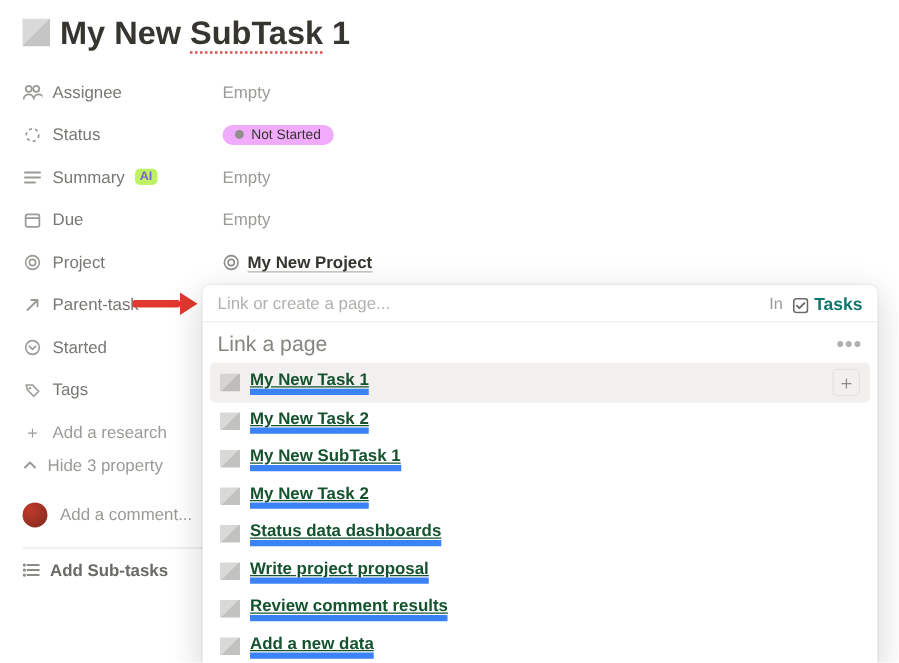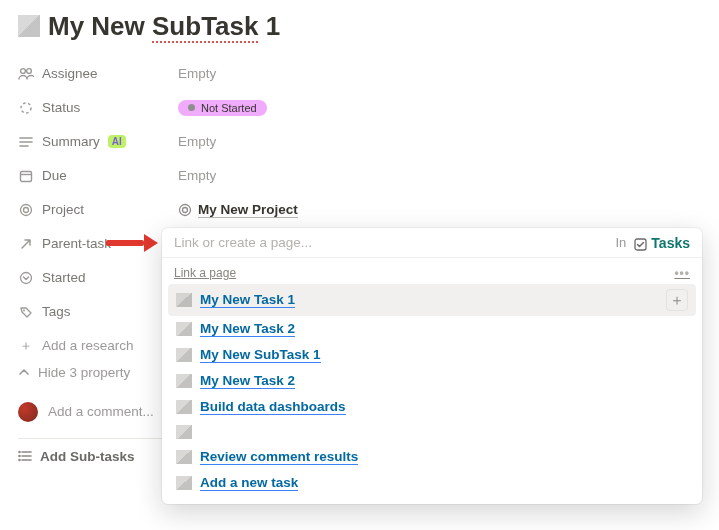--- a/index.html
+++ b/index.html
@@ -160,44 +160,44 @@
   }
   .pop-search input::placeholder { color:#b3b1ad; }
   .pop-search .in-label { color:#9b9a97; font-size:13px; }
   .pop-search .db-name { font-weight:600; color:#0f766e; display:flex;align-items:flex-end;gap:4px;}
   .pop-section {
     display:flex;
     justify-content:space-between;
     align-items:center;
     padding:8px 12px 4px 12px;
     color:#86857f;
-    font-size:12px;
-    text-decoration:underline;
+    font-size:17px;
   }
   .dots { letter-spacing:1px;color:#b3b1ad;font-weight:700; }
   .pop-list { padding:0 6px 8px 6px; display:flex;flex-direction:column; }
   .pop-item {
     display:flex;
     align-items:center;
     gap:8px;
     padding:5px 8px;
     border-radius:4px;
     font-size:13.5px;
     cursor:pointer;
   }
   .pop-item.hovered { background:#f1f0ee; }
   .pop-item .pi { width:16px;height:14px;
     background:linear-gradient(135deg,#c9c8c5 50%,#a9a8a5 50%);
     opacity:.7;
     flex-shrink:0;
   }
   .pop-item .txt {
-    color:#0369a1;
+    color:#14532d;
     font-weight:600;
-    border-bottom:1px solid #3b82f6;
+    border-bottom:5px solid #3b82f6;
+    text-decoration:underline;
   }
   .plus-btn {
     width:22px;height:22px;
     border:1px solid #e3e2df;
     border-radius:4px;
     display:flex;align-items:center;justify-content:center;
     color:#8a8984;font-size:15px;
     margin-left:auto;
   }
   svg { display:block; }
@@ -410,27 +410,28 @@
     <div class="pop-item">
       <span class="pi"></span>
       <span class="txt">My New SubTask 1</span>
     </div>
     <div class="pop-item">
       <span class="pi"></span>
       <span class="txt">My New Task 2</span>
     </div>
     <div class="pop-item">
       <span class="pi"></span>
-      <span class="txt">Build data dashboards</span>
-    </div>
-    <div class="pop-item">
-      <span class="pi"></span>
+      <span class="txt">Status data dashboards</span>
+    </div>
+    <div class="pop-item">
+      <span class="pi"></span>
+      <span class="txt">Write project proposal</span>
     </div>
     <div class="pop-item">
       <span class="pi"></span>
       <span class="txt">Review comment results</span>
     </div>
     <div class="pop-item">
       <span class="pi"></span>
-      <span class="txt">Add a new task</span>
+      <span class="txt">Add a new data</span>
     </div>
   </div>
 </div>
 
 </body></html>

